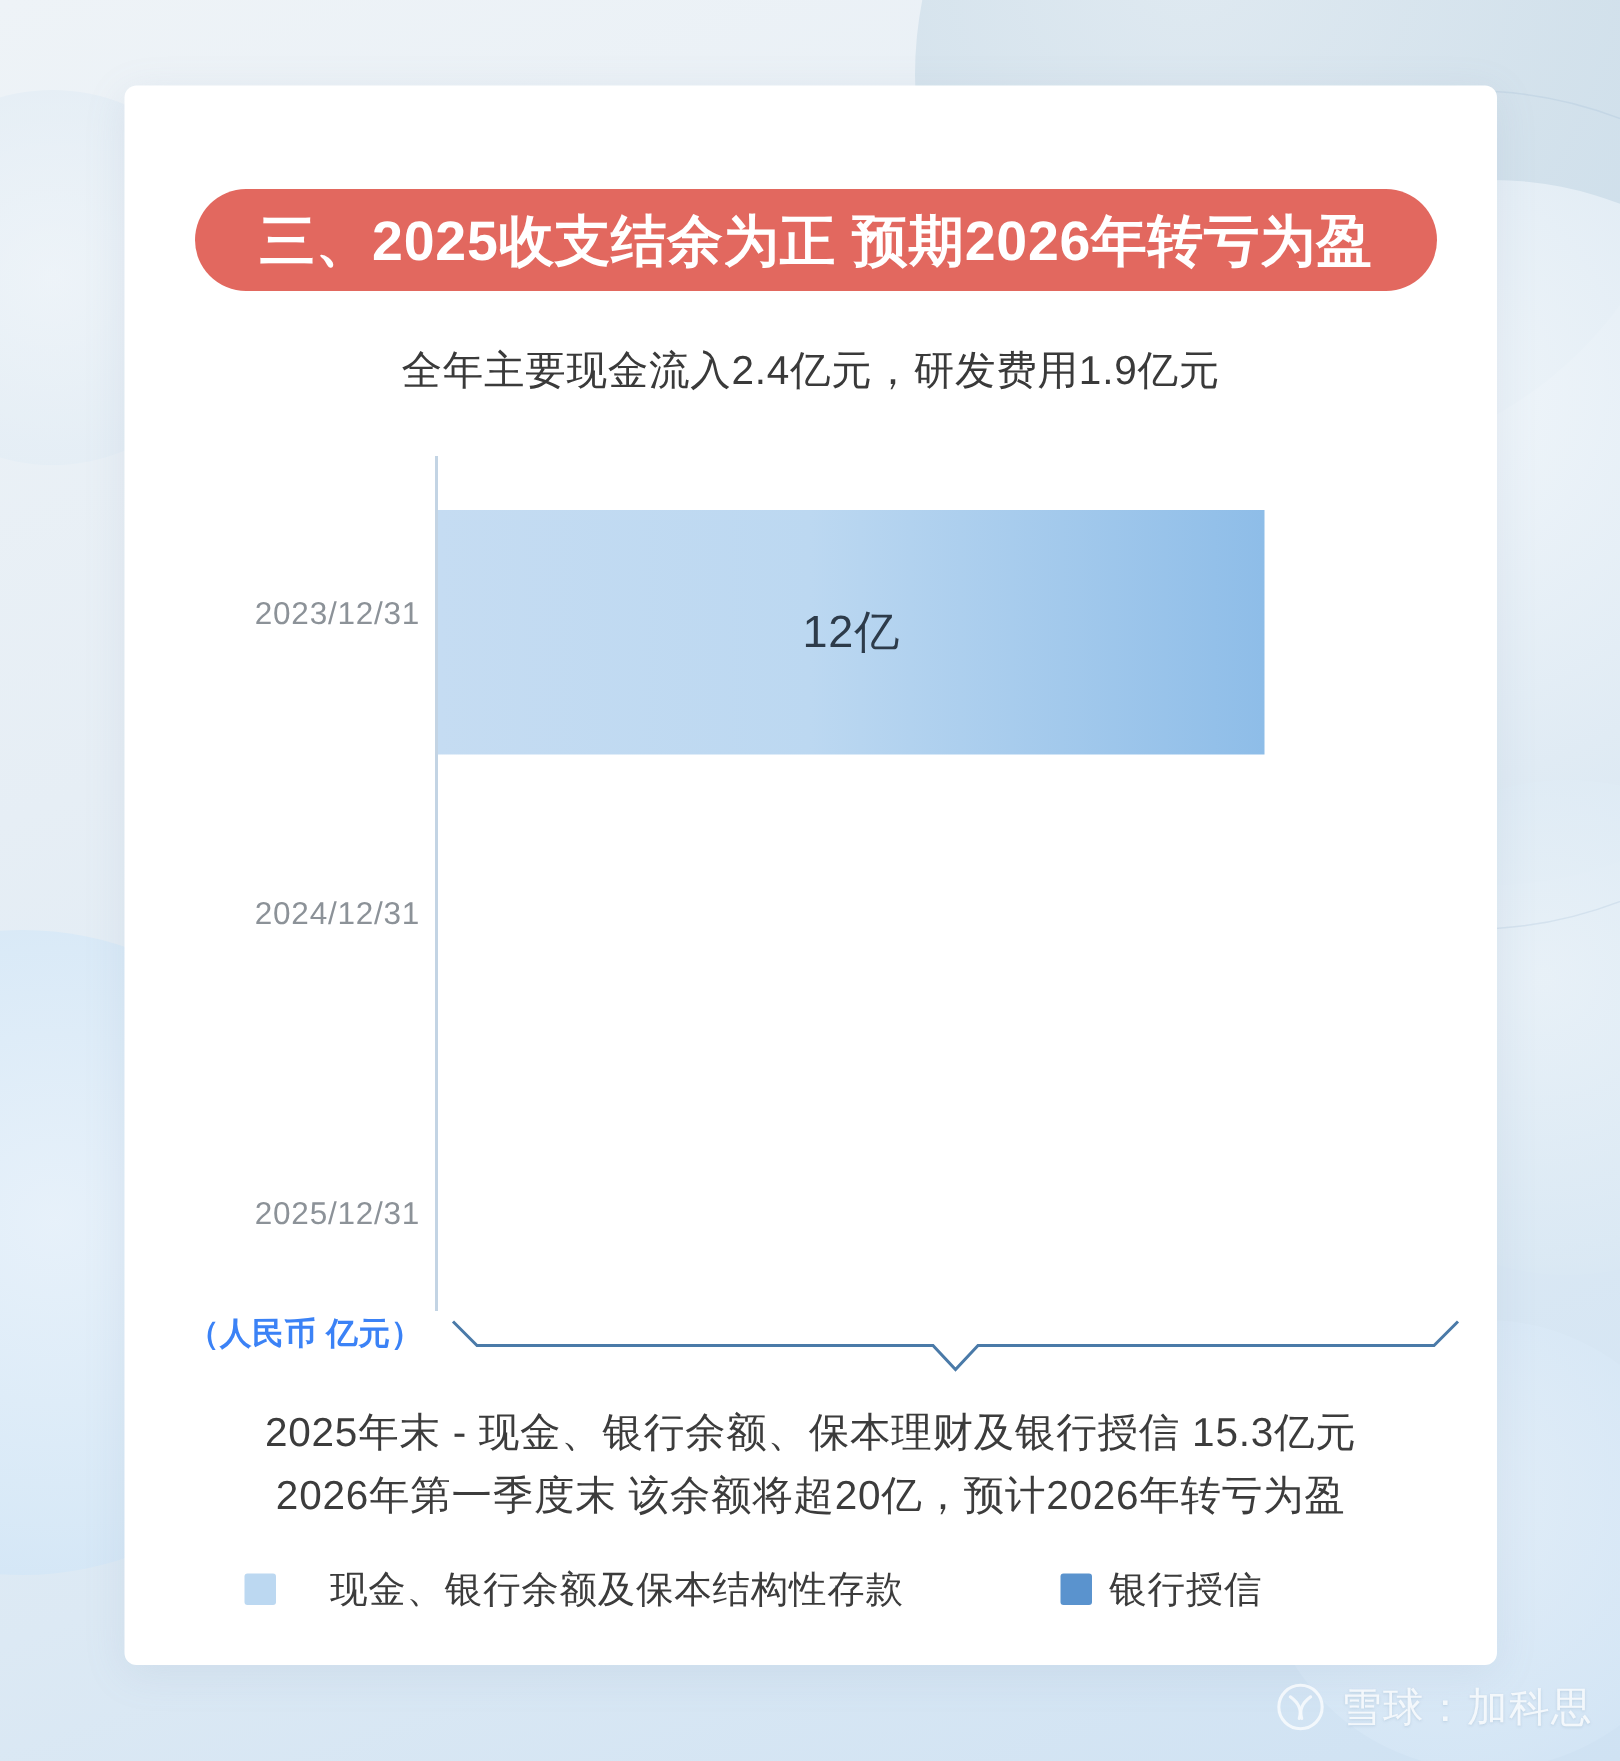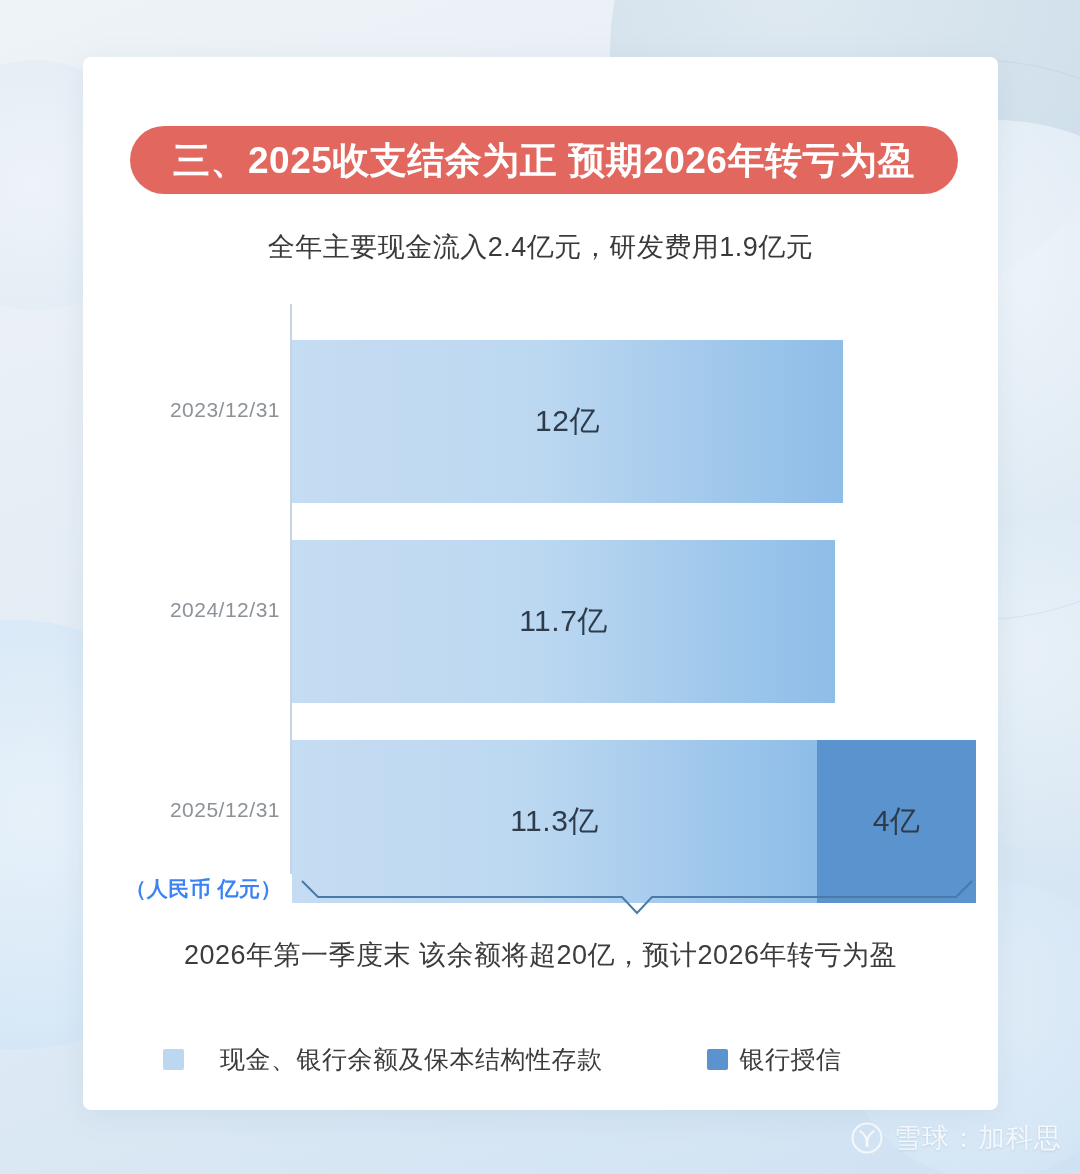--- a/index.html
+++ b/index.html
@@ -275,41 +275,29 @@
     <div class="row-label r2">2025/12/31</div>
 
     <div class="unit-label">（人民币 亿元）</div>
 
     <div class="bar row0">
       <div class="bar-seg-light" style="width:100%">
         <span class="bar-value">12亿</span>
       </div>
     </div>
 
-    <div class="bar row1">
-      <div class="bar-seg-light" style="width:100%">
-        <span class="bar-value">11.7亿</span>
-      </div>
-    </div>
-
-    <div class="bar row2">
-      <div class="bar-seg-light">
-        <span class="bar-value">11.3亿</span>
-      </div>
-      <div class="bar-seg-dark">
-        <span class="bar-value">4亿</span>
-      </div>
-    </div>
+
 
     <svg class="bracket" viewBox="0 0 690 42">
       <path d="M 10 2 L 26 18 L 330 18 L 345 34 L 360 18 L 664 18 L 680 2" fill="none" stroke="#4a7aa8" stroke-width="2" stroke-linejoin="miter"></path>
     </svg>
   </div>
 
   <div class="annotations">
+    <div class="annotation-line">2025年末 - 现金、银行余额、保本理财及银行授信 15.3亿元</div>
     <div class="annotation-line">2026年第一季度末 该余额将超20亿，预计2026年转亏为盈</div>
   </div>
 
   <div class="legend">
     <div class="legend-item first">
       <span class="legend-swatch" style="background:#bcd8f1"></span>
       <span class="legend-label">现金、银行余额及保本结构性存款</span>
     </div>
     <div class="legend-item">
       <span class="legend-swatch" style="background:#5a93ce"></span>

